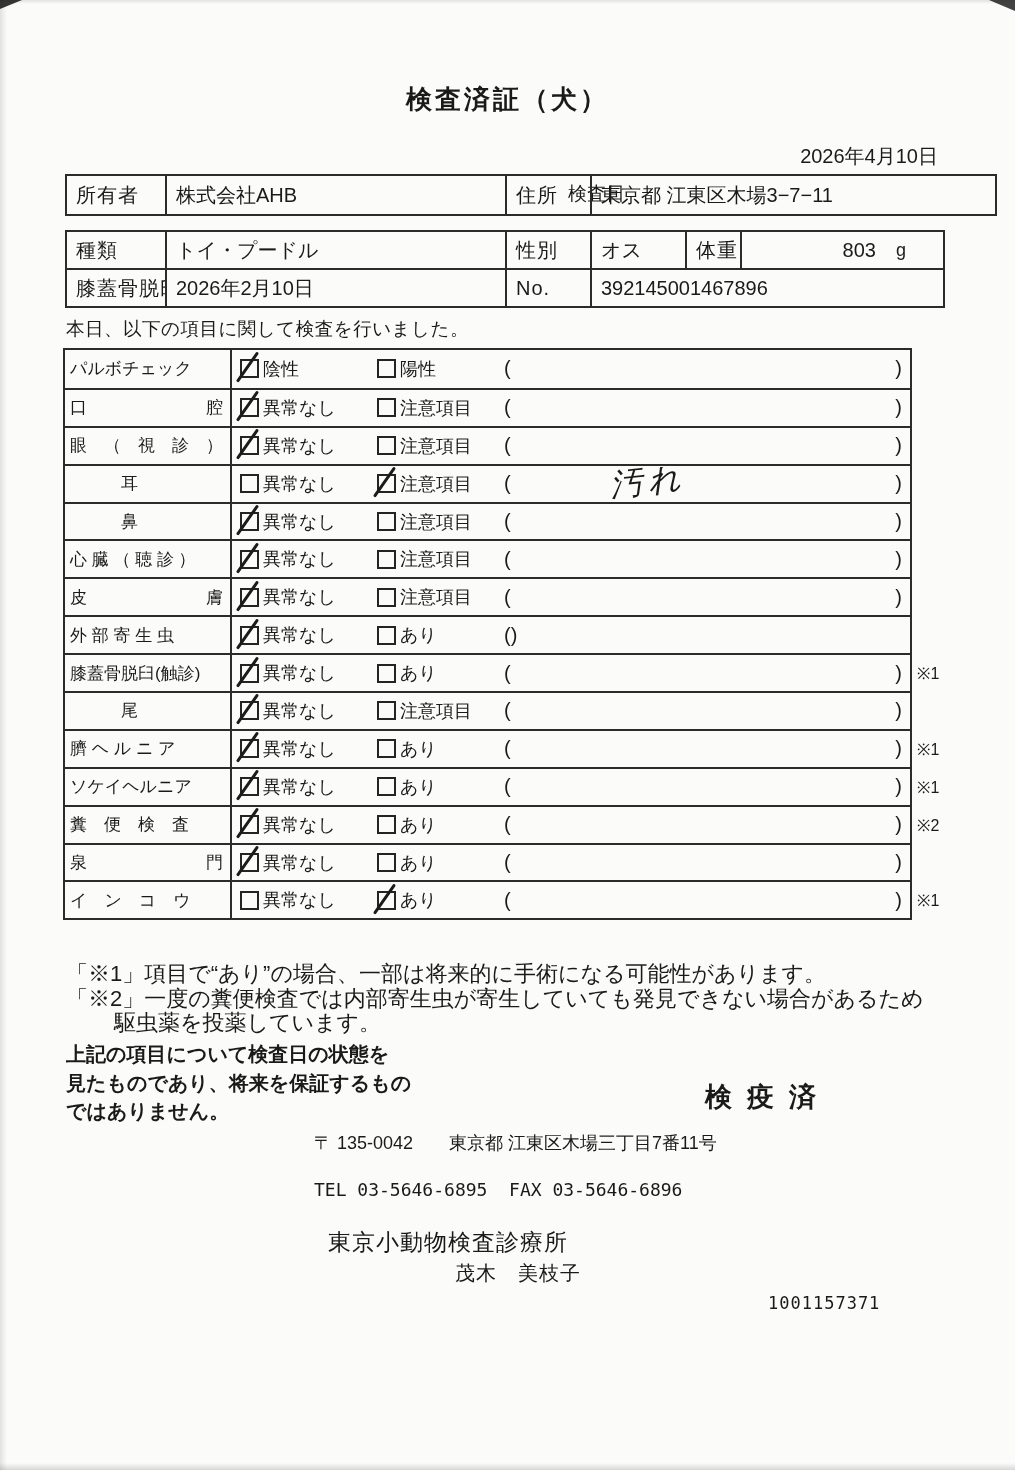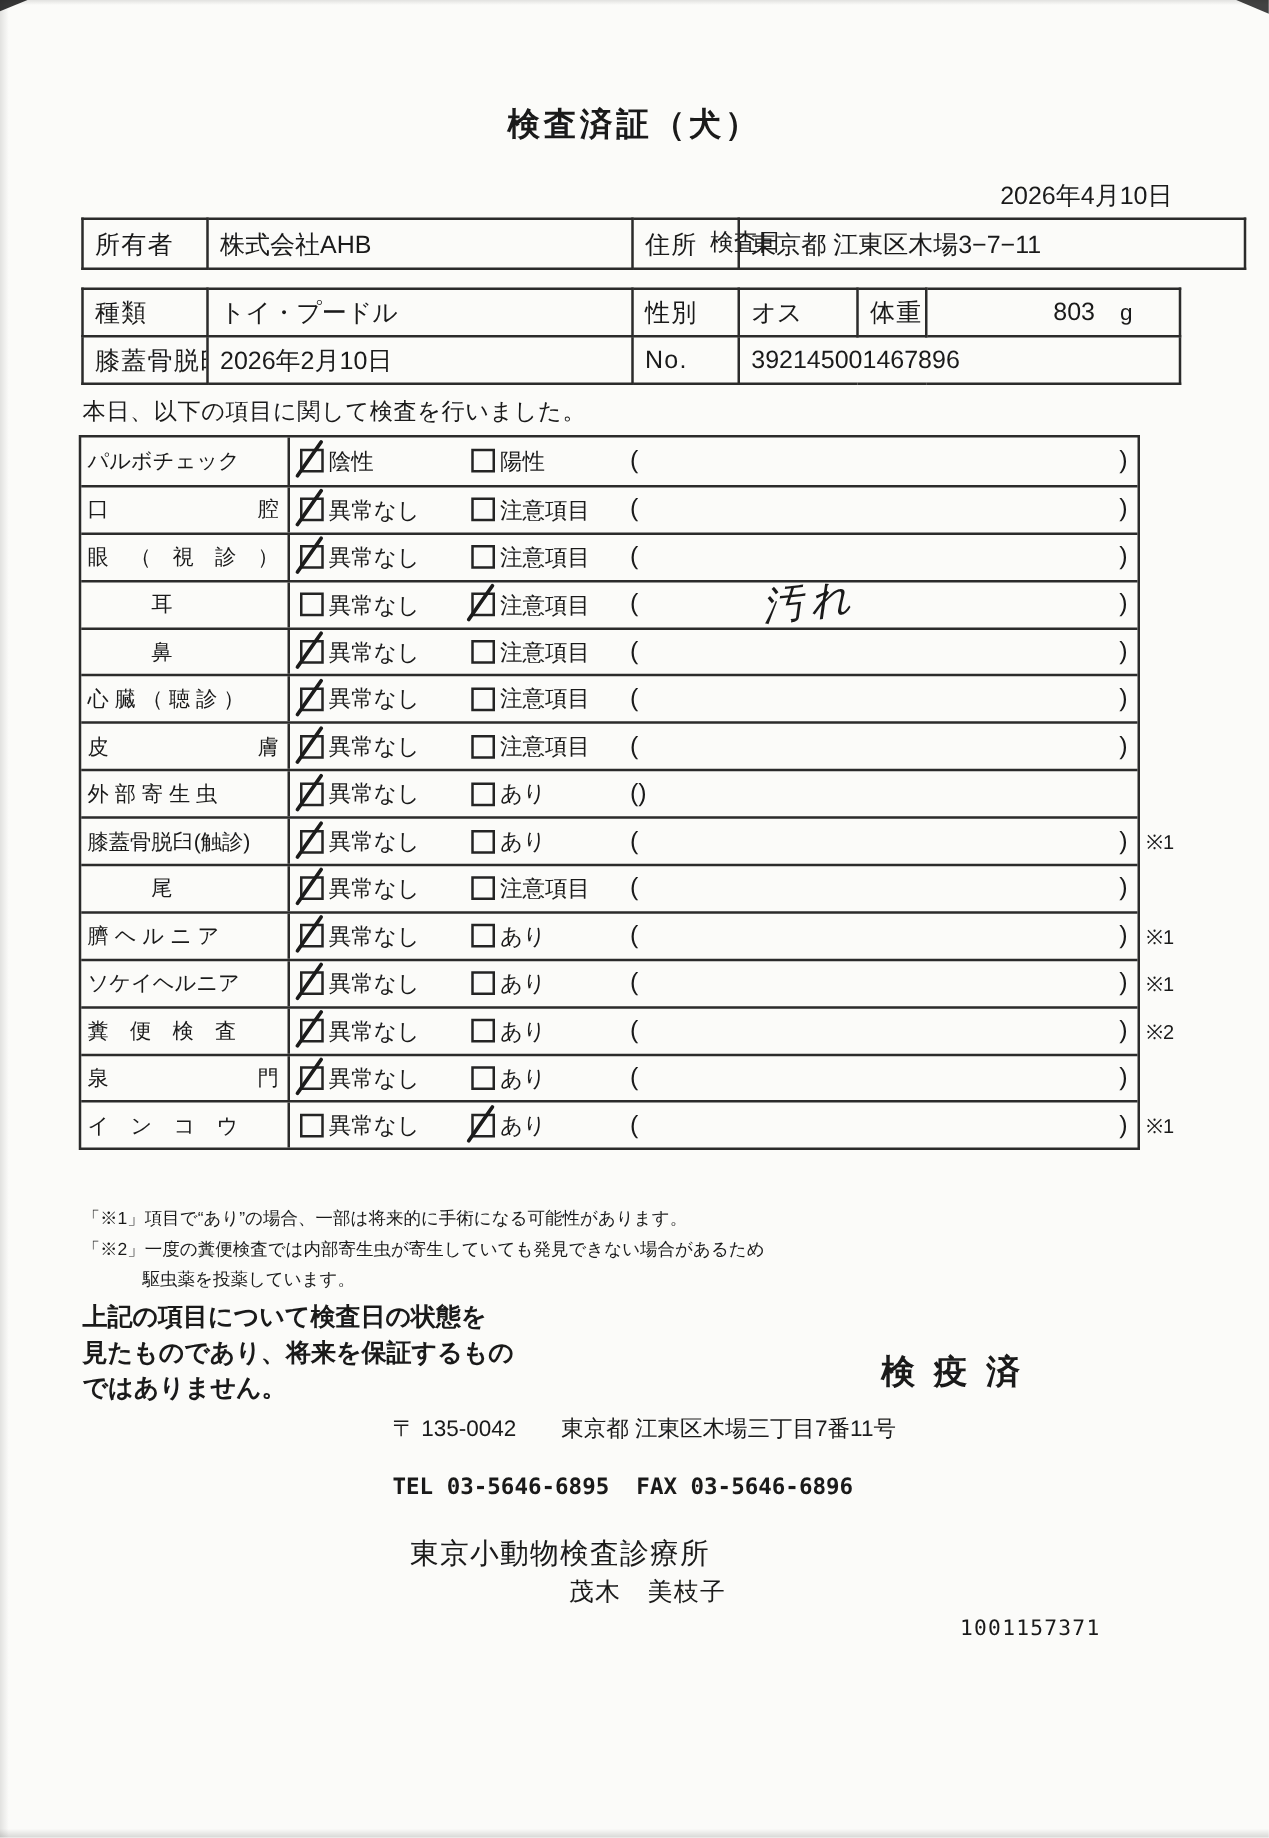--- a/index.html
+++ b/index.html
@@ -62,29 +62,29 @@
   .parenarea{position:absolute;left:272px;right:8px;top:0;bottom:0;
     display:flex;align-items:center;font-size:20px;}
   .notewrap{flex:1;text-align:center;}
   .note-print{font-size:21px;font-weight:600;letter-spacing:1px;white-space:nowrap;}
   .note-hand{display:inline-block;font-size:32px;font-style:italic;font-weight:500;
     letter-spacing:6px;transform:rotate(-6deg);position:relative;left:-55px;top:-2px;
     white-space:nowrap;}
   .refmark{position:absolute;left:calc(100% + 7px);top:50%;transform:translateY(-50%);
     font-size:16px;white-space:nowrap;}
 
-  .notes{top:962px;left:66px;font-size:14px;line-height:24.5px;}
+  .notes{top:962px;left:66px;font-size:22px;line-height:24.5px;}
   .notes .indent{padding-left:48px;}
 
   .disclaimer{top:1040px;left:66px;font-size:20px;font-weight:600;line-height:28.5px;}
 
   .stamp{top:1079px;left:705px;font-size:27px;font-weight:600;letter-spacing:15px;white-space:nowrap;}
 
   .addr{top:1131px;left:314px;font-size:18px;white-space:pre;}
-  .tel{top:1179px;left:314px;font-size:18px;font-family:"DejaVu Sans Mono",monospace;white-space:pre;font-weight:bold;}
+  .tel{top:1179px;left:314px;font-size:18px;font-family:"DejaVu Sans Mono",monospace;white-space:pre;}
   .clinic{top:1227px;left:328px;font-size:23px;letter-spacing:1px;}
   .examiner{top:1260px;left:455px;font-size:20px;letter-spacing:1px;}
   .serial{top:1293px;left:768px;font-size:17px;font-family:"DejaVu Sans Mono",monospace;letter-spacing:1px;}
 </style>
 </head>
 <body>
 
 <div class="edge-left"></div>
 <div class="edge-top"></div>
 <div class="edge-bottom"></div>

